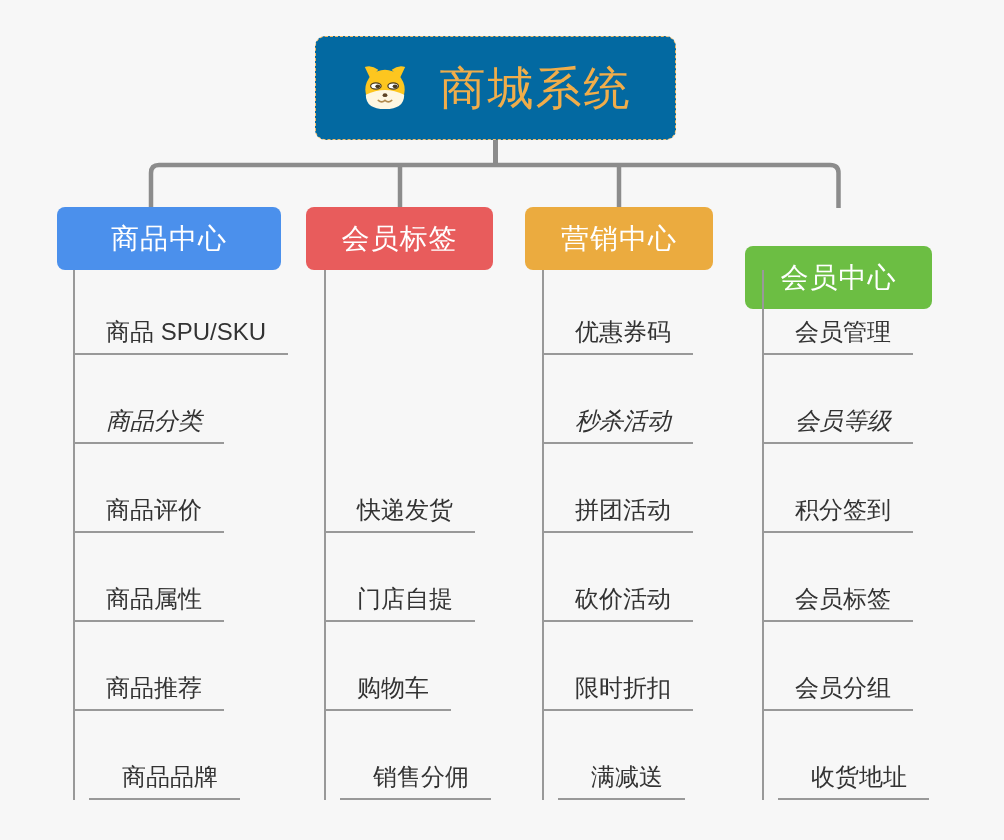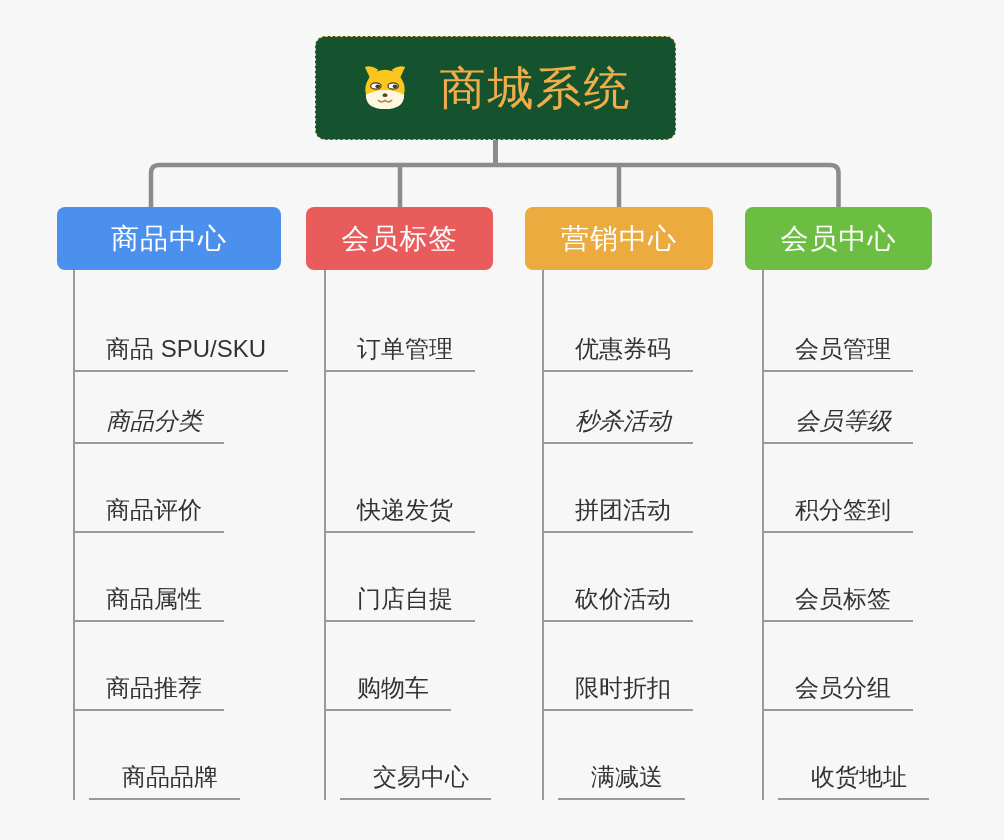--- a/index.html
+++ b/index.html
@@ -12,21 +12,21 @@
     background: #F7F7F7;
     overflow: hidden;
   }
 
   
   .root-node {
     position: absolute;
     left: 315px; top: 36px;
     width: 361px; height: 104px;
     box-sizing: border-box;
-    background: #14532d;
+    background: #0369a1;
     border: 1px dashed #F3BA63;
     border-radius: 10px;
     display: flex;
     align-items: center;
     justify-content: center;
     gap: 30px;
     cursor: pointer;
   }
   .root-title {
     font-size: 46px;
@@ -91,21 +91,21 @@
     padding: 0 22px 5px 33px;
     border-bottom: 2px solid #999999;
     display: flex;
     align-items: flex-end;
     width: fit-content;
     white-space: nowrap;
     font-size: 24px;
     color: #333333;
     cursor: pointer;
   }
-  .row-0 { top: 60px; }
+  .row-0 { top: 43px; }
   .row-1 { top: 132px; font-style: italic; }
   .row-2 { top: 221px; }
   .row-3 { top: 310px; }
   .row-4 { top: 399px; }
   .row-5 { top: 488px; margin-left: 16px; }
 </style>
 </head>
 <body>
 
 <div class="canvas">
@@ -135,41 +135,40 @@
 
   <div class="branch-box branch-0" style="background: rgb(75, 144, 236);">
     <span>商品中心</span>
   </div>
   <div class="branch-box branch-1" style="background: rgb(232, 92, 92);">
     <span>会员标签</span>
   </div>
   <div class="branch-box branch-2" style="background: rgb(235, 171, 63);">
     <span>营销中心</span>
   </div>
-  <div class="branch-box branch-3" style="background: rgb(108, 190, 67);">
+  <div class="branch-box branch-3" style="background: rgb(108, 190, 67); margin-top: 39px;">
     <span>会员中心</span>
   </div>
 
   <div class="column col-0">
     <div class="vline"></div>
     <div class="leaf-item row-0">商品 SPU/SKU</div>
     <div class="leaf-item row-1">商品分类</div>
     <div class="leaf-item row-2">商品评价</div>
     <div class="leaf-item row-3">商品属性</div>
     <div class="leaf-item row-4">商品推荐</div>
     <div class="leaf-item row-5">商品品牌</div>
   </div>
 
   <div class="column col-1">
     <div class="vline"></div>
-    <div class="leaf-item row-0">订单管理</div>
     <div class="leaf-item row-2">快递发货</div>
     <div class="leaf-item row-3">门店自提</div>
     <div class="leaf-item row-4">购物车</div>
-    <div class="leaf-item row-5">交易中心</div>
+    <div class="leaf-item row-5">销售分佣</div>
   </div>
 
   <div class="column col-2">
     <div class="vline"></div>
     <div class="leaf-item row-1">秒杀活动</div>
     <div class="leaf-item row-0">优惠券码</div>
     <div class="leaf-item row-2">拼团活动</div>
     <div class="leaf-item row-3">砍价活动</div>
     <div class="leaf-item row-4">限时折扣</div>
     <div class="leaf-item row-5">满减送</div>

